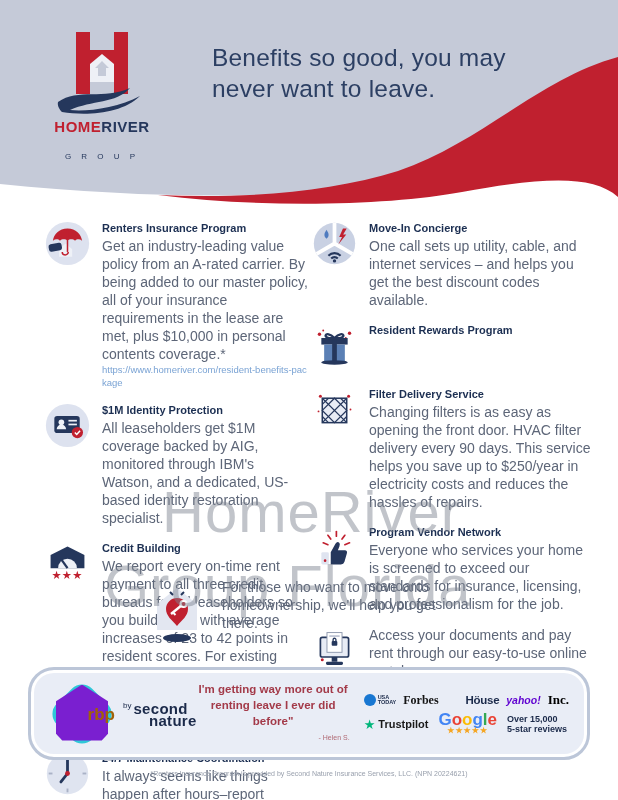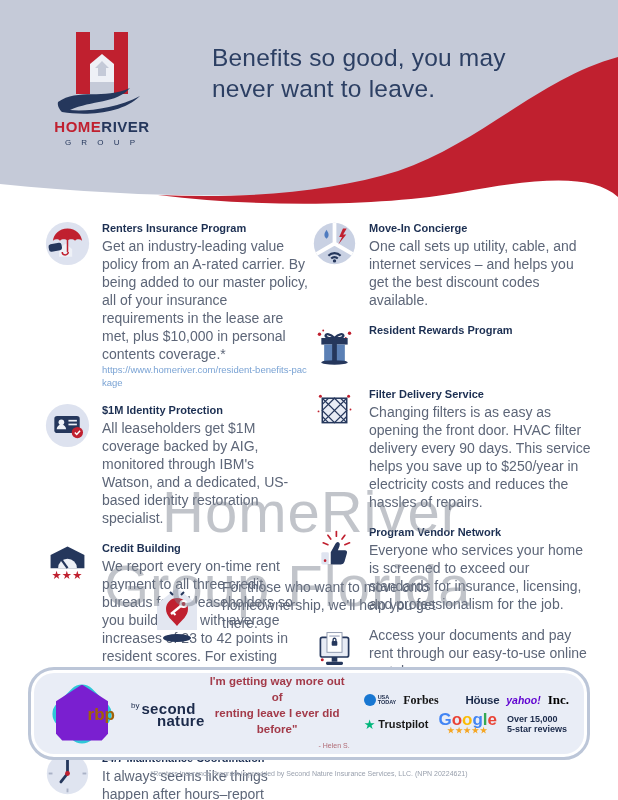--- a/index.html
+++ b/index.html
@@ -4,21 +4,21 @@
 <style>
   html,body{margin:0;padding:0;background:#fff;}
   .page{position:relative;width:618px;height:800px;background:#fff;overflow:hidden;
         font-family:"Liberation Sans",sans-serif;}
 
   
   .header-art{position:absolute;top:0;left:0;}
   .logo{position:absolute;top:30px;left:52px;width:100px;}
   .logo-wordmark{font-weight:bold;font-size:15px;letter-spacing:.5px;margin-top:-2px;text-align:center;}
   .logo-home{color:#c0202f;} .logo-river{color:#25375c;}
-  .logo-group{color:#25375c;font-size:8px;letter-spacing:4px;text-align:center;margin-top:3px;}
+  .logo-group{color:#25375c;font-size:8px;letter-spacing:4px;text-align:center;margin-top:17px;}
   .head-title{position:absolute;top:42px;left:212px;font-size:24.5px;line-height:31px;
               color:#2c3f63;letter-spacing:.2px;}
   .head-title b{font-weight:normal;}
 
   
   .col{position:absolute;top:220px;}
   .col-left{left:44px;width:268px;}
   .col-right{left:311px;width:280px;}
   .item{display:flex;margin-bottom:13px;}
   .item-icon{flex:0 0 50px;margin-right:8px;}
@@ -44,21 +44,21 @@
           border:3px solid #bcc6d8;border-radius:26px;box-shadow:inset 0 0 0 3px #fff;
           display:flex;align-items:center;padding:0 18px;box-sizing:border-box;}
   .rbp-wrap{display:flex;align-items:center;width:168px;}
   .rbp-badge{position:relative;width:66px;height:66px;flex:0 0 66px;}
   .rbp-teal{position:absolute;top:8px;left:8px;width:50px;height:50px;background:#2ec8d8;
             border-radius:14px;transform:rotate(45deg);}
   .rbp-purple{position:absolute;top:4px;left:7px;width:52px;height:56px;background:#7a1fd0;
               clip-path:polygon(50% 0,100% 30%,100% 88%,88% 100%,12% 100%,0 88%,0 30%);}
   .rbp-label{position:absolute;top:24px;left:0;width:66px;text-align:right;color:#a16207;
              font-weight:bold;font-size:17px;}
-  .sn-text{margin-left:16px;color:#1b2a4a;line-height:14px;}
+  .sn-text{margin-left:8px;color:#1b2a4a;line-height:14px;}
   .sn-by{font-size:8px;vertical-align:6px;margin-right:2px;}
   .sn-word{font-weight:bold;font-size:15px;letter-spacing:.3px;}
   .sn-word2{display:block;margin-left:26px;margin-top:-2px;}
   .quote{width:188px;text-align:center;color:#a33a49;font-weight:bold;font-size:11.5px;
          line-height:16px;}
   .quote-attr{font-weight:normal;font-size:7px;color:#b06a74;text-align:right;margin-top:1px;}
   .press{margin-left:14px;flex:1;}
   .press-row1{display:flex;align-items:center;gap:7px;}
   .usa{display:flex;align-items:center;gap:2px;}
   .usa-dot{width:12px;height:12px;border-radius:50%;background:#1877d2;}

